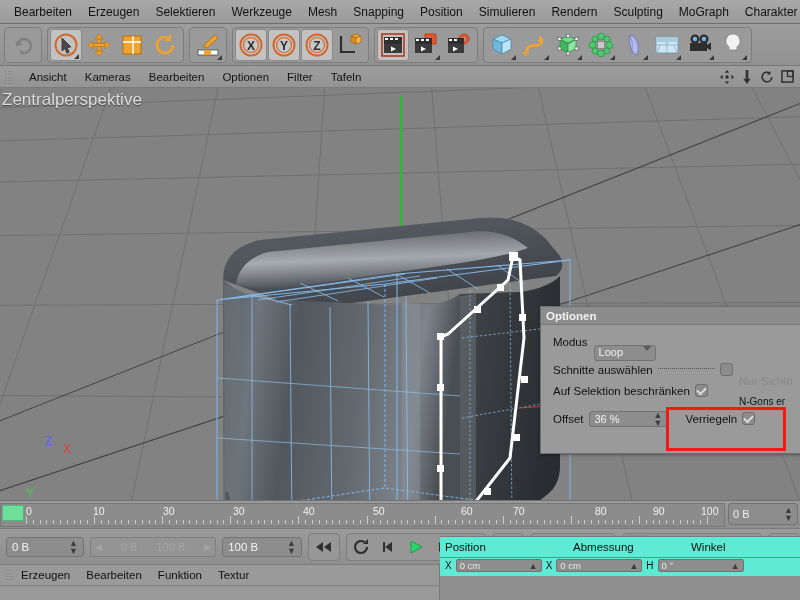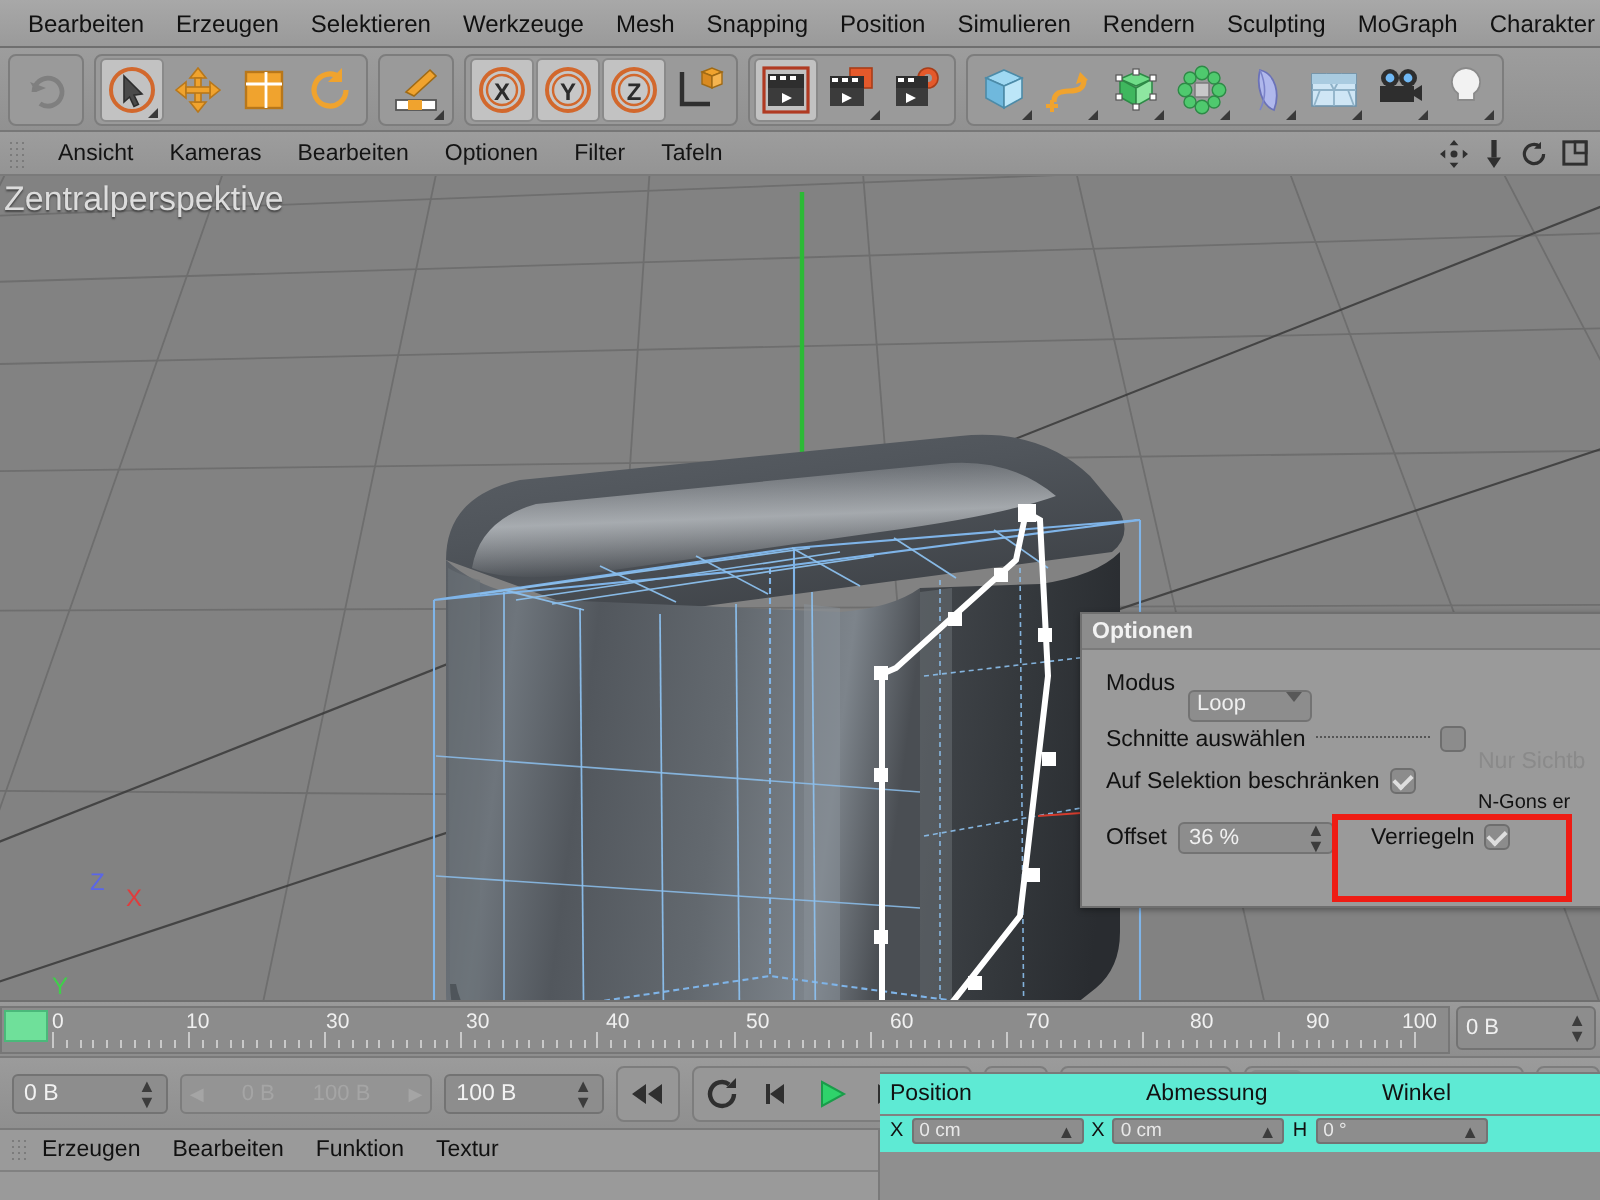--- a/index.html
+++ b/index.html
@@ -656,21 +656,21 @@
 
   <div class="timeline">
     <div class="tl-track">
       <div class="tl-marker"></div>
       <span class="tl-lab" style="left:25px">0</span>
       <span class="tl-lab" style="left:92px">10</span>
       <span class="tl-lab" style="left:162px">30</span>
       <span class="tl-lab" style="left:232px">30</span>
       <span class="tl-lab" style="left:302px">40</span>
       <span class="tl-lab" style="left:372px">50</span>
-      <span class="tl-lab" style="left:444px">60</span>
+      <span class="tl-lab" style="left:460px">60</span>
       <span class="tl-lab" style="left:512px">70</span>
       <span class="tl-lab" style="left:594px">80</span>
       <span class="tl-lab" style="left:652px">90</span>
       <span class="tl-lab" style="left:700px">100</span>
       <span id="tickhost"><i class="tl-tick" style="left: 25px; height: 8px;"></i><i class="tl-tick" style="left: 31.81px; height: 4px;"></i><i class="tl-tick" style="left: 38.62px; height: 4px;"></i><i class="tl-tick" style="left: 45.43px; height: 4px;"></i><i class="tl-tick" style="left: 52.24px; height: 4px;"></i><i class="tl-tick" style="left: 59.05px; height: 4px;"></i><i class="tl-tick" style="left: 65.86px; height: 4px;"></i><i class="tl-tick" style="left: 72.67px; height: 4px;"></i><i class="tl-tick" style="left: 79.48px; height: 4px;"></i><i class="tl-tick" style="left: 86.29px; height: 4px;"></i><i class="tl-tick" style="left: 93.1px; height: 8px;"></i><i class="tl-tick" style="left: 99.91px; height: 4px;"></i><i class="tl-tick" style="left: 106.72px; height: 4px;"></i><i class="tl-tick" style="left: 113.53px; height: 4px;"></i><i class="tl-tick" style="left: 120.34px; height: 4px;"></i><i class="tl-tick" style="left: 127.15px; height: 4px;"></i><i class="tl-tick" style="left: 133.96px; height: 4px;"></i><i class="tl-tick" style="left: 140.77px; height: 4px;"></i><i class="tl-tick" style="left: 147.58px; height: 4px;"></i><i class="tl-tick" style="left: 154.39px; height: 4px;"></i><i class="tl-tick" style="left: 161.2px; height: 8px;"></i><i class="tl-tick" style="left: 168.01px; height: 4px;"></i><i class="tl-tick" style="left: 174.82px; height: 4px;"></i><i class="tl-tick" style="left: 181.63px; height: 4px;"></i><i class="tl-tick" style="left: 188.44px; height: 4px;"></i><i class="tl-tick" style="left: 195.25px; height: 4px;"></i><i class="tl-tick" style="left: 202.06px; height: 4px;"></i><i class="tl-tick" style="left: 208.87px; height: 4px;"></i><i class="tl-tick" style="left: 215.68px; height: 4px;"></i><i class="tl-tick" style="left: 222.49px; height: 4px;"></i><i class="tl-tick" style="left: 229.3px; height: 8px;"></i><i class="tl-tick" style="left: 236.11px; height: 4px;"></i><i class="tl-tick" style="left: 242.92px; height: 4px;"></i><i class="tl-tick" style="left: 249.73px; height: 4px;"></i><i class="tl-tick" style="left: 256.54px; height: 4px;"></i><i class="tl-tick" style="left: 263.35px; height: 4px;"></i><i class="tl-tick" style="left: 270.16px; height: 4px;"></i><i class="tl-tick" style="left: 276.97px; height: 4px;"></i><i class="tl-tick" style="left: 283.78px; height: 4px;"></i><i class="tl-tick" style="left: 290.59px; height: 4px;"></i><i class="tl-tick" style="left: 297.4px; height: 8px;"></i><i class="tl-tick" style="left: 304.21px; height: 4px;"></i><i class="tl-tick" style="left: 311.02px; height: 4px;"></i><i class="tl-tick" style="left: 317.83px; height: 4px;"></i><i class="tl-tick" style="left: 324.64px; height: 4px;"></i><i class="tl-tick" style="left: 331.45px; height: 4px;"></i><i class="tl-tick" style="left: 338.26px; height: 4px;"></i><i class="tl-tick" style="left: 345.07px; height: 4px;"></i><i class="tl-tick" style="left: 351.88px; height: 4px;"></i><i class="tl-tick" style="left: 358.69px; height: 4px;"></i><i class="tl-tick" style="left: 365.5px; height: 8px;"></i><i class="tl-tick" style="left: 372.31px; height: 4px;"></i><i class="tl-tick" style="left: 379.12px; height: 4px;"></i><i class="tl-tick" style="left: 385.93px; height: 4px;"></i><i class="tl-tick" style="left: 392.74px; height: 4px;"></i><i class="tl-tick" style="left: 399.55px; height: 4px;"></i><i class="tl-tick" style="left: 406.36px; height: 4px;"></i><i class="tl-tick" style="left: 413.17px; height: 4px;"></i><i class="tl-tick" style="left: 419.98px; height: 4px;"></i><i class="tl-tick" style="left: 426.79px; height: 4px;"></i><i class="tl-tick" style="left: 433.6px; height: 8px;"></i><i class="tl-tick" style="left: 440.41px; height: 4px;"></i><i class="tl-tick" style="left: 447.22px; height: 4px;"></i><i class="tl-tick" style="left: 454.03px; height: 4px;"></i><i class="tl-tick" style="left: 460.84px; height: 4px;"></i><i class="tl-tick" style="left: 467.65px; height: 4px;"></i><i class="tl-tick" style="left: 474.46px; height: 4px;"></i><i class="tl-tick" style="left: 481.27px; height: 4px;"></i><i class="tl-tick" style="left: 488.08px; height: 4px;"></i><i class="tl-tick" style="left: 494.89px; height: 4px;"></i><i class="tl-tick" style="left: 501.7px; height: 8px;"></i><i class="tl-tick" style="left: 508.51px; height: 4px;"></i><i class="tl-tick" style="left: 515.32px; height: 4px;"></i><i class="tl-tick" style="left: 522.13px; height: 4px;"></i><i class="tl-tick" style="left: 528.94px; height: 4px;"></i><i class="tl-tick" style="left: 535.75px; height: 4px;"></i><i class="tl-tick" style="left: 542.56px; height: 4px;"></i><i class="tl-tick" style="left: 549.37px; height: 4px;"></i><i class="tl-tick" style="left: 556.18px; height: 4px;"></i><i class="tl-tick" style="left: 562.99px; height: 4px;"></i><i class="tl-tick" style="left: 569.8px; height: 8px;"></i><i class="tl-tick" style="left: 576.61px; height: 4px;"></i><i class="tl-tick" style="left: 583.42px; height: 4px;"></i><i class="tl-tick" style="left: 590.23px; height: 4px;"></i><i class="tl-tick" style="left: 597.04px; height: 4px;"></i><i class="tl-tick" style="left: 603.85px; height: 4px;"></i><i class="tl-tick" style="left: 610.66px; height: 4px;"></i><i class="tl-tick" style="left: 617.47px; height: 4px;"></i><i class="tl-tick" style="left: 624.28px; height: 4px;"></i><i class="tl-tick" style="left: 631.09px; height: 4px;"></i><i class="tl-tick" style="left: 637.9px; height: 8px;"></i><i class="tl-tick" style="left: 644.71px; height: 4px;"></i><i class="tl-tick" style="left: 651.52px; height: 4px;"></i><i class="tl-tick" style="left: 658.33px; height: 4px;"></i><i class="tl-tick" style="left: 665.14px; height: 4px;"></i><i class="tl-tick" style="left: 671.95px; height: 4px;"></i><i class="tl-tick" style="left: 678.76px; height: 4px;"></i><i class="tl-tick" style="left: 685.57px; height: 4px;"></i><i class="tl-tick" style="left: 692.38px; height: 4px;"></i><i class="tl-tick" style="left: 699.19px; height: 4px;"></i><i class="tl-tick" style="left: 706px; height: 8px;"></i></span>
     </div>
     <div class="tl-right">
       <span>0 B</span>
       <span class="spin">▲<br>▼</span>
     </div>

